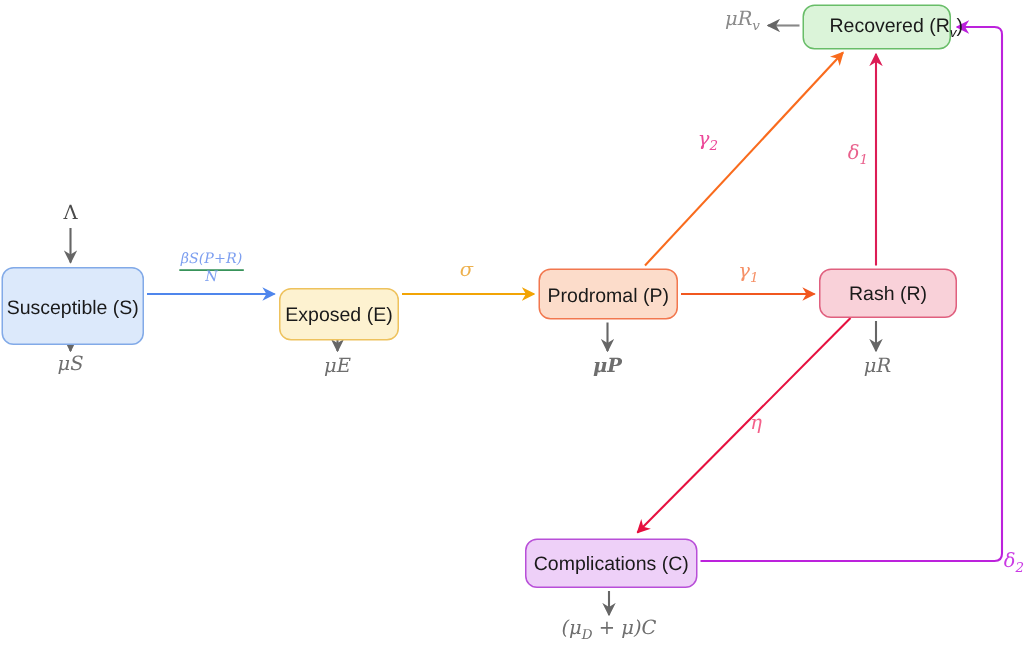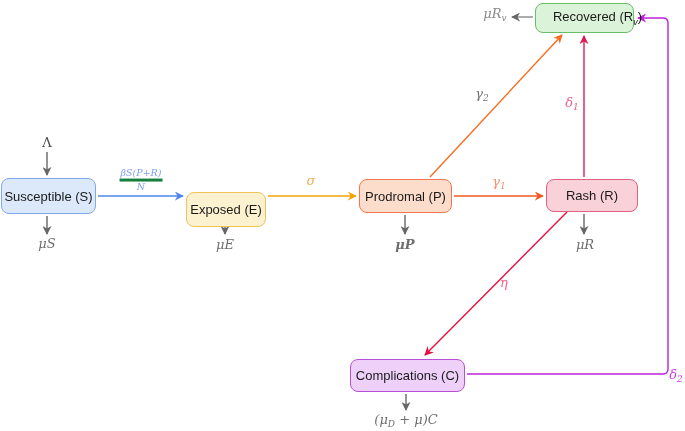--- a/index.html
+++ b/index.html
@@ -13,46 +13,46 @@
   #arrows{position:absolute;left:0;top:0;z-index:1;}
   .box{
     position:absolute;z-index:2;
     border-radius:8px;
     border:1.5px solid;
     display:flex;align-items:center;justify-content:center;
     font-size:13px;color:#1a1a1a;white-space:nowrap;
     box-sizing:border-box;
   }
   .box sub{font-size:9px;font-style:italic;line-height:1;}
-  #box-susceptible{left:1px;top:178px;width:95px;height:36px;background:#dce9fb;border-color:#82aae8;}
+  #box-susceptible{left:1px;top:178px;width:95px;height:52px;background:#dce9fb;border-color:#82aae8;}
   #box-exposed{left:186px;top:192px;width:80px;height:35px;background:#fdf2d0;border-color:#eec25d;}
   #box-prodromal{left:359px;top:179px;width:93px;height:34px;background:#fcdcca;border-color:#f2774e;}
   #box-rash{left:546px;top:179px;width:92px;height:33px;background:#f9d1d9;border-color:#e0607f;}
   #box-recovered{left:535px;top:3px;width:99px;height:30px;background:#dbf4d9;border-color:#68bd68;padding-left:26px;}
   #box-complications{left:350px;top:359px;width:115px;height:33px;background:#eed0f8;border-color:#b84fd8;}
 
   .mlabel{
     position:absolute;z-index:3;
     font-family:"DejaVu Serif", serif;
     font-style:italic;font-size:13px;
     transform:translate(-50%,-50%);
     white-space:nowrap;line-height:1.1;
   }
   .mlabel sub{font-size:9px;line-height:1;}
   .gray{color:#6e6e6e;}
   #lbl-lambda{left:47px;top:143px;color:#4a4a4a;font-style:normal;}
   #lbl-mus{left:47px;top:244px;}
   #lbl-frac{left:141px;top:180px;color:#7d9ff0;font-size:9.5px;text-align:center;}
-  #lbl-frac .num{display:block;border-bottom:3px solid #15803d;padding:0 1px 1px 1px;}
+  #lbl-frac .num{display:block;border-bottom:1px solid #15803d;padding:0 1px 1px 1px;}
   #lbl-frac .den{display:block;}
   #lbl-sigma{left:311px;top:181px;color:#edb04c;}
   #lbl-mue{left:225px;top:245px;}
   #lbl-mup{left:405px;top:245px;font-weight:bold;}
   #lbl-gamma1{left:499px;top:183px;color:#f69066;}
-  #lbl-gamma2{left:482px;top:95px;color:#737373;}
+  #lbl-gamma2{left:472px;top:95px;color:#ec4899;}
   #lbl-delta1{left:572px;top:104px;color:#e9608c;}
   #lbl-murv{left:495px;top:15px;color:#8a8a8a;text-align:center;}
   #lbl-mur{left:585px;top:245px;}
   #lbl-eta{left:504px;top:283px;color:#f4608a;}
   #lbl-delta2{left:676px;top:376px;color:#ca3ae4;}
   #lbl-mudc{left:406px;top:421px;}
 </style>
 </head>
 <body>
 

